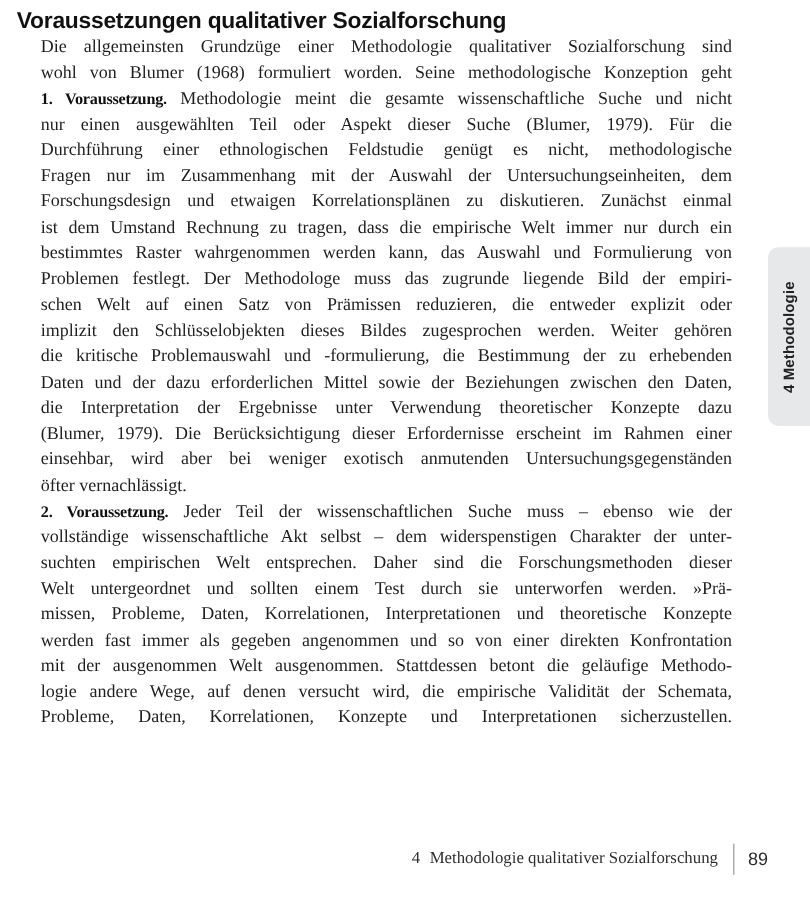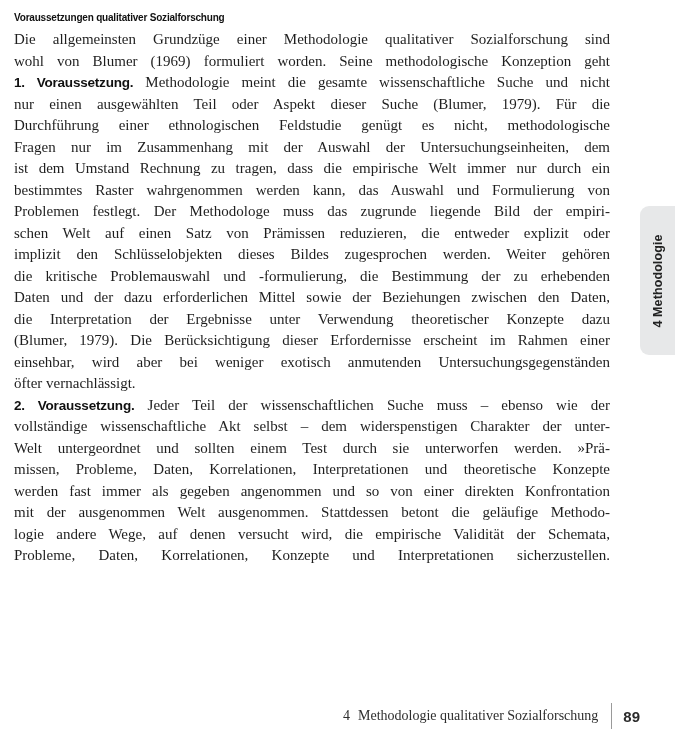--- a/index.html
+++ b/index.html
@@ -14,39 +14,40 @@
   }
   .column {
     position: absolute;
     left: 14px;
     top: 6px;
     width: 596px;
   }
   .heading {
     font-family: "Liberation Sans", sans-serif;
     font-weight: bold;
-    font-size: 10px;
+    font-size: 19px;
     letter-spacing: -0.2px;
     line-height: 23px;
     color: #111111;
   }
   .para { margin: 0; }
   .line {
     font-size: 15px;
     line-height: 21.5px;
     height: 21.5px;
     overflow: visible;
     text-align: left;
+    margin-left: 20px;
   }
   .line.just {
     text-align: justify;
     text-align-last: justify;
   }
   .lead {
-    font-family: Liberation Sans, sans-serif;
+    font-family: Liberation Serif, serif;
     font-weight: bold;
     font-size: 13.5px;
     letter-spacing: -0.2px;
     color: #111111;
   }
   .chapter-tab {
     position: absolute;
     right: 0;
     top: 206px;
     width: 35px;
@@ -78,57 +79,59 @@
   .footer-chapter { display: flex; align-items: baseline; }
   .footer-chapter-number { margin-right: 8px; }
   .footer-divider {
     width: 1px;
     height: 26px;
     background: #9a9a9a;
     margin: 0 11px 0 13px;
   }
   .page-number {
     font-family: "Liberation Sans", sans-serif;
-    font-weight: bold;
+    font-weight: normal;
     font-size: 15px;
     color: #2b2b2b;
   }
 </style>
 </head>
 <body>
 
 <div class="page">
 
   <div class="column">
     <div class="heading">Voraussetzungen qualitativer Sozialforschung</div>
     <div id="paragraphs">
         <div class="para">
           <div class="line just">Die allgemeinsten Grundzüge einer Methodologie qualitativer Sozialforschung sind</div>
-          <div class="line just">wohl von Blumer (1969) formuliert worden. Seine methodologische Konzeption geht</div>
+          <div class="line just">wohl von Blumer (1968) formuliert worden. Seine methodologische Konzeption geht</div>
         </div>
         <div class="para">
           <div class="line just"><span class="lead">1. Voraussetzung.</span> Methodologie meint die gesamte wissenschaftliche Suche und nicht</div>
           <div class="line just">nur einen ausgewählten Teil oder Aspekt dieser Suche (Blumer, 1979). Für die</div>
           <div class="line just">Durchführung einer ethnologischen Feldstudie genügt es nicht, methodologische</div>
           <div class="line just">Fragen nur im Zusammenhang mit der Auswahl der Untersuchungseinheiten, dem</div>
+          <div class="line just">Forschungsdesign und etwaigen Korrelationsplänen zu diskutieren. Zunächst einmal</div>
           <div class="line just">ist dem Umstand Rechnung zu tragen, dass die empirische Welt immer nur durch ein</div>
           <div class="line just">bestimmtes Raster wahrgenommen werden kann, das Auswahl und Formulierung von</div>
           <div class="line just">Problemen festlegt. Der Methodologe muss das zugrunde liegende Bild der empiri-</div>
           <div class="line just">schen Welt auf einen Satz von Prämissen reduzieren, die entweder explizit oder</div>
           <div class="line just">implizit den Schlüsselobjekten dieses Bildes zugesprochen werden. Weiter gehören</div>
           <div class="line just">die kritische Problemauswahl und -formulierung, die Bestimmung der zu erhebenden</div>
           <div class="line just">Daten und der dazu erforderlichen Mittel sowie der Beziehungen zwischen den Daten,</div>
           <div class="line just">die Interpretation der Ergebnisse unter Verwendung theoretischer Konzepte dazu</div>
           <div class="line just">(Blumer, 1979). Die Berücksichtigung dieser Erfordernisse erscheint im Rahmen einer</div>
           <div class="line just">einsehbar, wird aber bei weniger exotisch anmutenden Untersuchungsgegenständen</div>
           <div class="line">öfter vernachlässigt.</div>
         </div>
         <div class="para">
           <div class="line just"><span class="lead">2. Voraussetzung.</span> Jeder Teil der wissenschaftlichen Suche muss – ebenso wie der</div>
           <div class="line just">vollständige wissenschaftliche Akt selbst – dem widerspenstigen Charakter der unter-</div>
+          <div class="line just">suchten empirischen Welt entsprechen. Daher sind die Forschungsmethoden dieser</div>
           <div class="line just">Welt untergeordnet und sollten einem Test durch sie unterworfen werden. »Prä-</div>
           <div class="line just">missen, Probleme, Daten, Korrelationen, Interpretationen und theoretische Konzepte</div>
           <div class="line just">werden fast immer als gegeben angenommen und so von einer direkten Konfrontation</div>
           <div class="line just">mit der ausgenommen Welt ausgenommen. Stattdessen betont die geläufige Methodo-</div>
           <div class="line just">logie andere Wege, auf denen versucht wird, die empirische Validität der Schemata,</div>
           <div class="line just">Probleme, Daten, Korrelationen, Konzepte und Interpretationen sicherzustellen.</div>
         </div>
       </div>
   </div>
 

